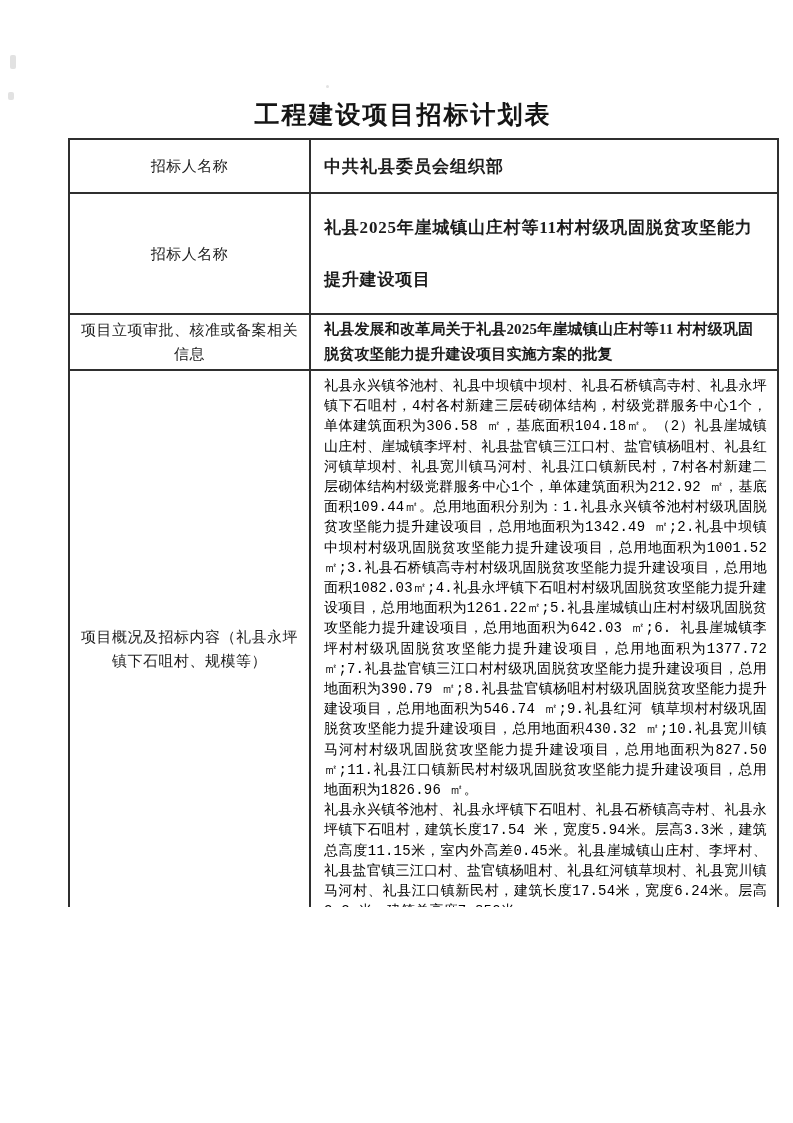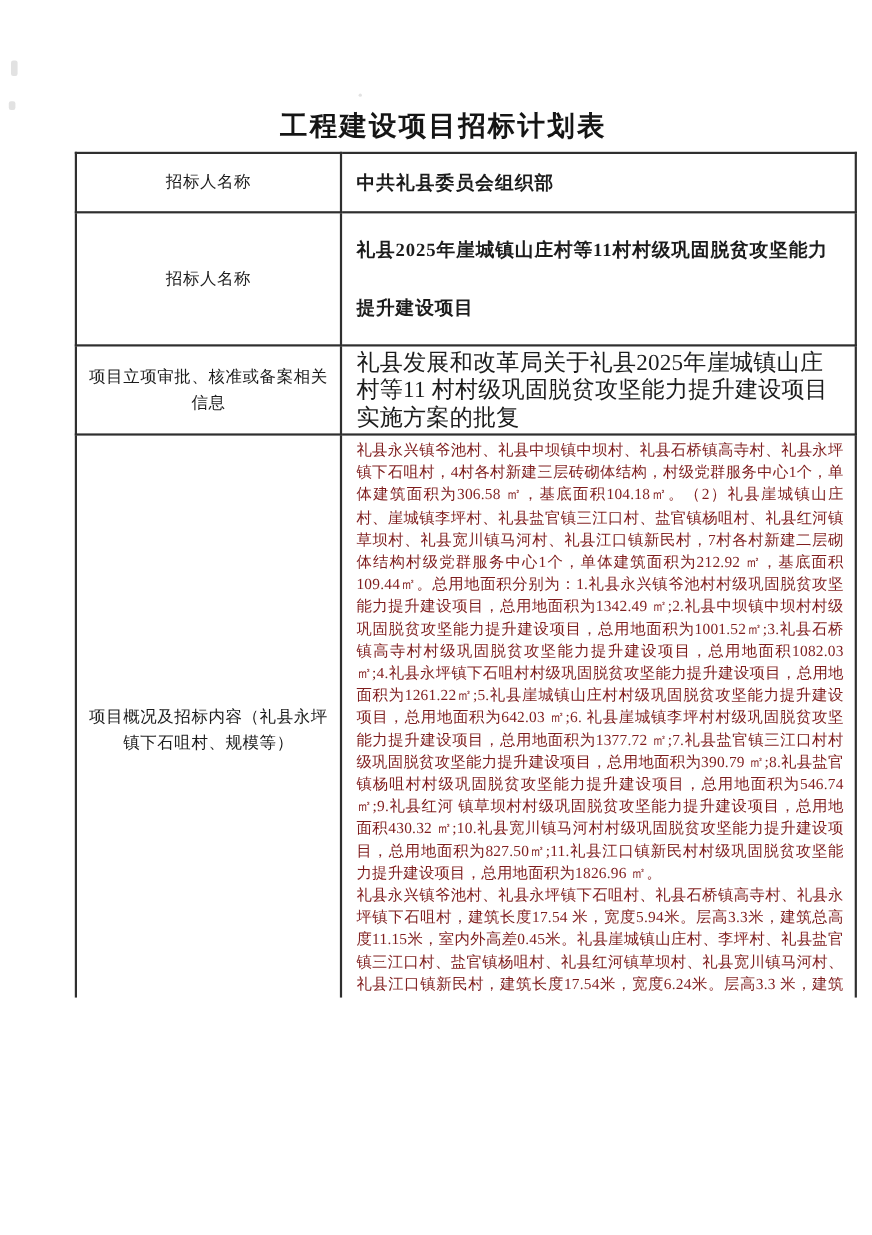--- a/index.html
+++ b/index.html
@@ -65,37 +65,38 @@
   tr.r2 { height: 121px; }
   tr.r2 td.value {
     line-height: 52px;
     font-size: 17px;
     font-weight: 700;
     letter-spacing: 0.8px;
   }
   tr.r3 { height: 45px; }
   tr.r4 { height: 54px; }
   tr.r4 td.value {
-    font-size: 21px;
+    font-size: 15px;
     line-height: 25px;
-    font-weight: 400;
+    font-weight: 700;
     letter-spacing: 0.2px;
   }
   tr.r5 td.value {
     vertical-align: top;
     padding-top: 5px;
     padding-bottom: 5px;
   }
   tr.r5 td.value p {
     margin: 0;
     font-size: 14px;
     line-height: 20.2px;
     letter-spacing: 0.2px;
     text-align: justify;
-    color: #7f1d1d;
+    color: #000000;
+    font-family: Liberation Mono, monospace;
   }
   tr.r6 { height: 45px; }
   
   .scan-line {
     position: absolute;
     left: 8px;
     top: 1106px;
     width: 740px;
     height: 2px;
     background: linear-gradient(to right, #d6d6d6 0%, #bdbdbd 30%, #c9c9c9 60%, #e3e3e3 100%);

